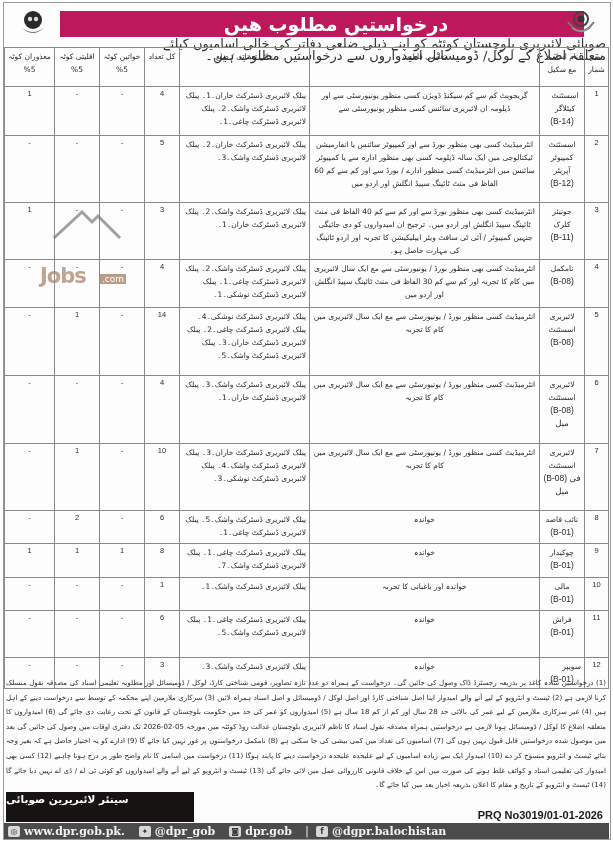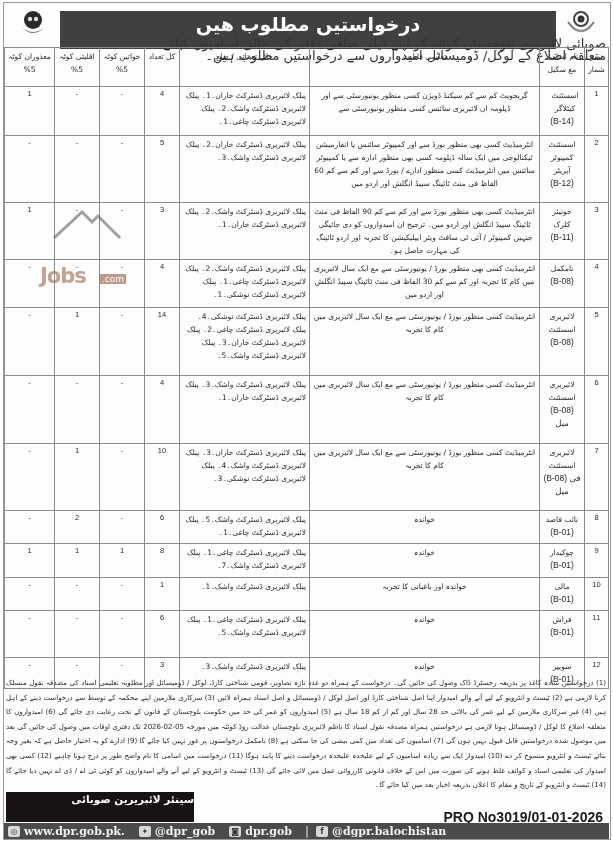--- a/index.html
+++ b/index.html
@@ -3,43 +3,43 @@
 <meta charset="utf-8">
 <style>
   html, body { margin:0; padding:0; background:#ffffff; }
   body { width:613px; height:841px; position:relative; overflow:hidden;
          font-family:"DejaVu Sans", sans-serif; color:#1a1a1a; }
   .sheet { position:absolute; left:3px; top:2px; width:606px; height:836px;
            border:1px solid #9a9a9a; background:#fdfdfd; }
   .logo { position:absolute; top:5px; width:34px; height:30px; }
   .logo-left { left:12px; }
   .logo-right { left:560px; }
-  .banner { position:absolute; left:56px; top:8px; width:496px; height:38px;
-            background:#404040; color:#ffffff; text-align:center;
+  .banner { position:absolute; left:56px; top:8px; width:496px; height:26px;
+            background:#be185d; color:#ffffff; text-align:center;
             font-family:"DejaVu Sans", sans-serif; font-weight:bold;
-            font-size:19px; line-height:26px; direction:rtl; }
+            font-size:19px; line-height:26px; direction:rtl;padding-left:28px; }
   .intro { position:absolute; left:150px; top:35px; width:452px; height:12px;
            font-size:13px; line-height:12px; direction:rtl; text-align:right; color:#333; }
   table.jobs { position:absolute; left:4px; top:47px; width:604px;
                border-collapse:collapse; table-layout:fixed; direction:rtl; }
   table.jobs th, table.jobs td { border:1px solid #8a8a8a; font-size:7.5px;
                vertical-align:top; padding:2px 3px; color:#2a2a2a; }
   table.jobs th { font-weight:normal; text-align:center; height:34px; font-size:7.5px; line-height:13px; }
   td.num, td.qty, td.q { text-align:center; font-family:"Liberation Sans", sans-serif; font-size:8.5px; padding-top:4px; }
   td.post { text-align:center; line-height:13px; }
   td.qual { text-align:center; line-height:13px; }
   td.dist { text-align:right; line-height:13px; }
   .scale { font-family:"Liberation Sans", sans-serif; font-size:8.5px; display:block; direction:ltr; }
   .notes { position:absolute; left:6px; top:676px; width:600px; height:110px;
            font-size:7px; line-height:14.6px; direction:rtl; text-align:justify; color:#2a2a2a; }
   .signature { position:absolute; left:6px; top:792px; width:188px; height:30px;
                background:#161312; color:#ffffff; font-weight:bold; font-size:10.5px;
-               line-height:15px; text-align:right; direction:rtl; }
+               line-height:15px; text-align:left; direction:rtl; }
   .prq { position:absolute; right:10px; top:809px; font-family:"Liberation Sans", sans-serif;
-         font-weight:bold; font-size:14px; color:#1a1a1a; }
+         font-weight:bold; font-size:11px; color:#1a1a1a; }
   .social { position:absolute; left:4px; top:823px; width:605px; height:16px;
             background:#4b4b4b; color:#f2f2f2; display:flex; align-items:center;
             font-family:"DejaVu Serif", serif; font-weight:bold; font-size:11px; }
   .social .item { display:flex; align-items:center; margin-right:10px; white-space:nowrap; }
   .social .ic { display:inline-block; width:12px; height:11px; margin:0 4px 0 4px;
                 background:#d8d8d8; border-radius:2px; color:#3a3a3a; font-size:8px;
                 line-height:11px; text-align:center; font-family:"DejaVu Sans", sans-serif; }
   .social .sep { color:#cfcfcf; margin:0 3px; }
   .watermark { position:absolute; left:38px; top:208px; width:100px; height:84px; pointer-events:none; }
   .wm-baloch { position:absolute; left:0; top:30px; font-family:"DejaVu Sans", sans-serif;
@@ -122,21 +122,21 @@
         <td class="q">-</td>
         <td class="q">-</td>
         <td class="q">-</td>
       </tr>
       <tr style="height: 50px;">
         <td class="num">3</td>
         <td class="post">
           <span style="display: block;">جونیئر کلرک</span>
           <span class="scale">(B-11)</span>
         </td>
-        <td class="qual">انٹرمیڈیٹ کسی بھی منظور بورڈ سے اور کم سے کم 90 الفاظ فی منٹ ٹائپنگ سپیڈ انگلش اور اردو میں۔ ترجیح ان امیدواروں کو دی جائیگی جنہیں کمپیوٹر / آئی ٹی سافٹ ویئر ایپلیکیشن کا تجربہ اور اردو ٹائپنگ کی مہارت حاصل ہو۔</td>
+        <td class="qual">انٹرمیڈیٹ کسی بھی منظور بورڈ سے اور کم سے کم 40 الفاظ فی منٹ ٹائپنگ سپیڈ انگلش اور اردو میں۔ ترجیح ان امیدواروں کو دی جائیگی جنہیں کمپیوٹر / آئی ٹی سافٹ ویئر ایپلیکیشن کا تجربہ اور اردو ٹائپنگ کی مہارت حاصل ہو۔</td>
         <td class="dist">پبلک لائبریری ڈسٹرکٹ واشک۔2۔ پبلک لائبریری ڈسٹرکٹ خاران۔1۔</td>
         <td class="qty">3</td>
         <td class="q">-</td>
         <td class="q">-</td>
         <td class="q">1</td>
       </tr>
       <tr style="height: 48px;">
         <td class="num">4</td>
         <td class="post">
           <span style="display: block;">نامکمل</span>
@@ -236,21 +236,21 @@
         <td class="qual">خواندہ</td>
         <td class="dist">پبلک لائبریری ڈسٹرکٹ چاغی۔1۔ پبلک لائبریری ڈسٹرکٹ واشک۔5۔</td>
         <td class="qty">6</td>
         <td class="q">-</td>
         <td class="q">-</td>
         <td class="q">-</td>
       </tr>
       <tr style="height: 20px;">
         <td class="num">12</td>
         <td class="post">
-          <span style="display: block;">سویپر</span>
+          <span style="display: block; text-align: right;">سویپر</span>
           <span class="scale">(B-01)</span>
         </td>
         <td class="qual">خواندہ</td>
         <td class="dist">پبلک لائبریری ڈسٹرکٹ واشک۔3۔</td>
         <td class="qty">3</td>
         <td class="q">-</td>
         <td class="q">-</td>
         <td class="q">-</td>
       </tr>
     </tbody>

